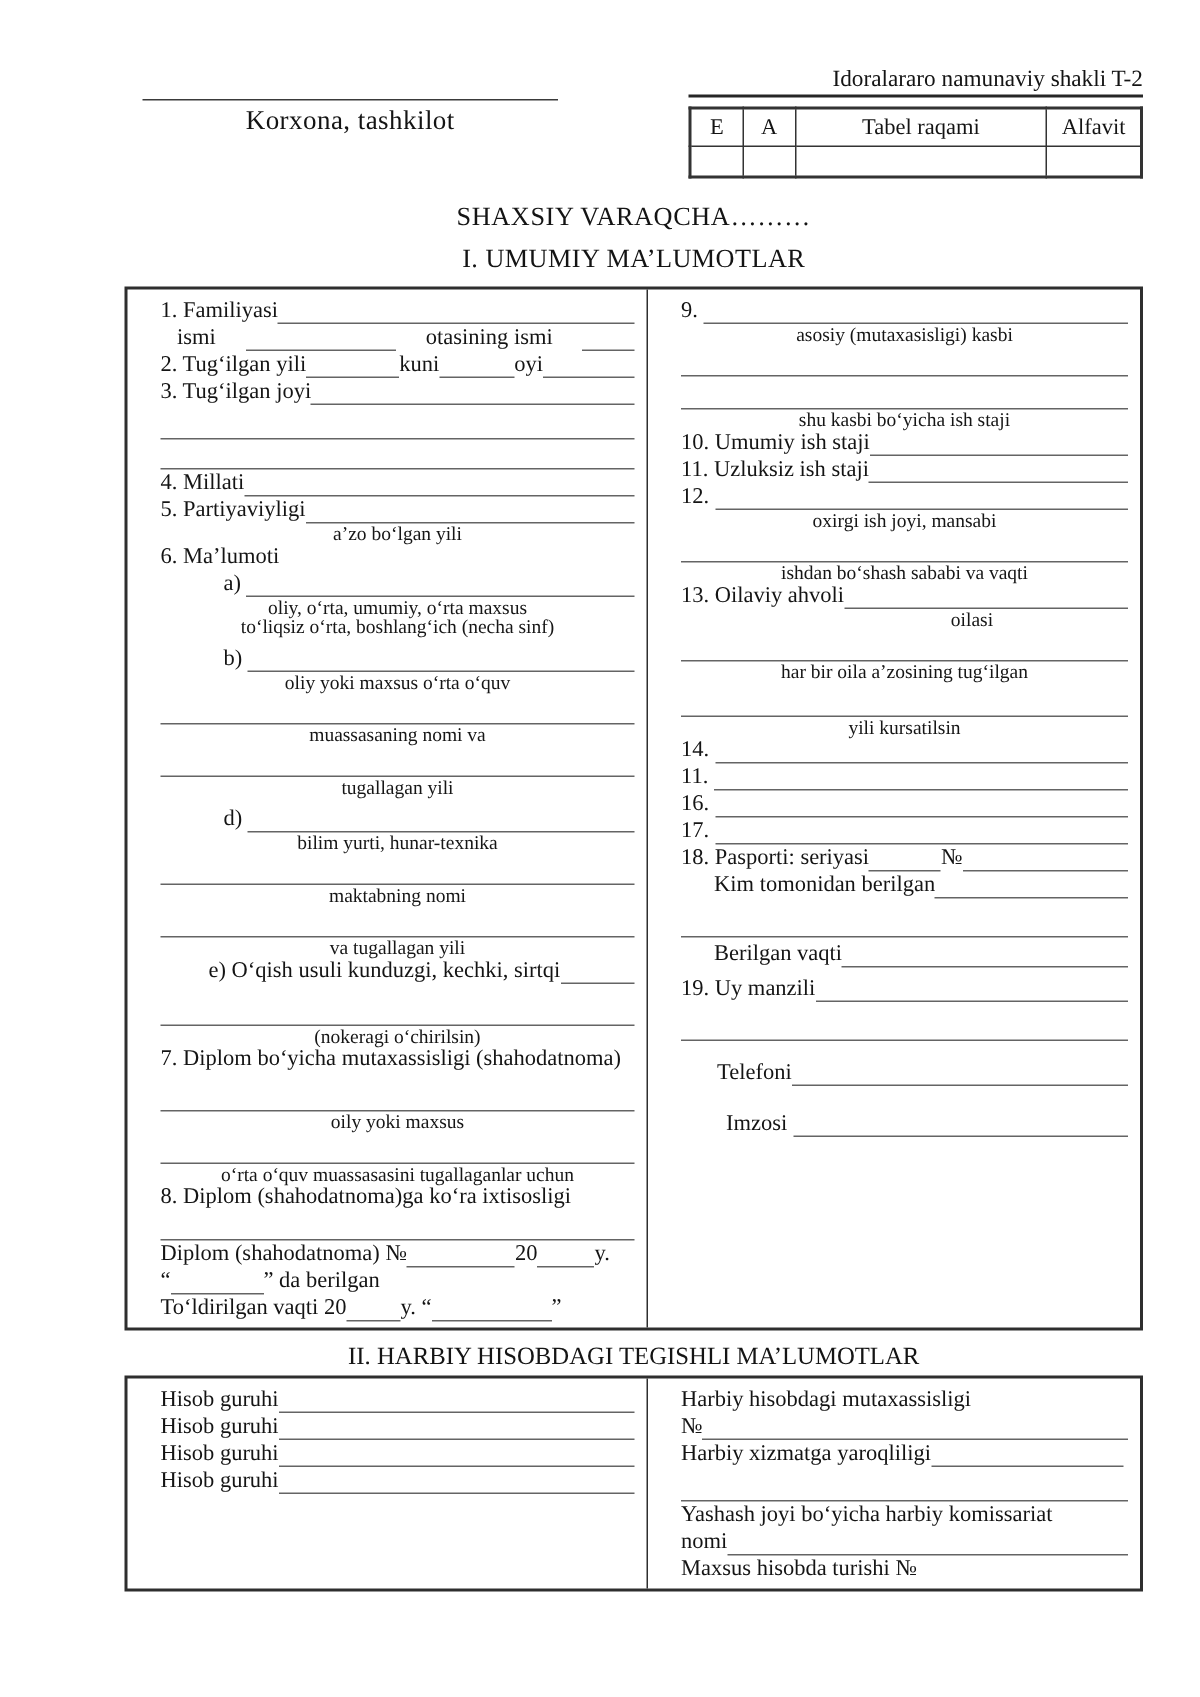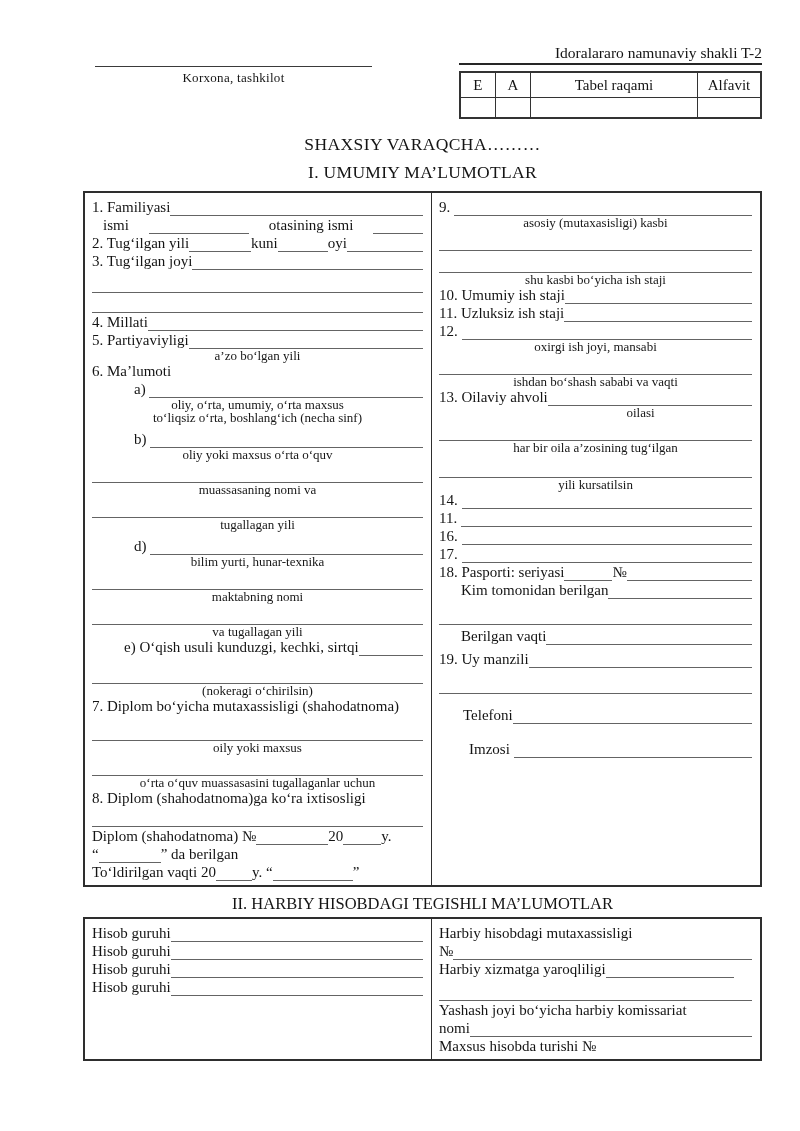--- a/index.html
+++ b/index.html
@@ -13,37 +13,37 @@
     font-family:"Liberation Serif", serif;
     color:var(--text);
     -webkit-font-smoothing:antialiased;
   }
   .page{position:relative;width:800px;height:1131px;overflow:hidden;background:#fff;}
 
   
   .header{display:flex;justify-content:space-between;align-items:flex-start;padding:44px 38px 0 95px;}
   .header-left{width:277px;padding-top:16px;}
   .org-line{border-bottom:1.5px solid #3a3a3a;height:6px;}
-  .org-label{text-align:center;font-size:13px;padding-top:3px;letter-spacing:0.3px;}
+  .org-label{text-align:center;font-size:18px;padding-top:3px;letter-spacing:0.3px;}
   .header-right{width:303px;}
   .form-code{font-size:15.5px;text-align:right;border-bottom:2px solid #262626;padding-bottom:1px;white-space:nowrap;}
   .code-table{border-collapse:collapse;margin-top:6px;width:303px;table-layout:fixed;border:2px solid #333;}
   .code-table td{border:1px solid #333;font-size:15px;text-align:center;height:24px;padding:0;}
   .code-table tr.empty-row td{height:19px;}
   .col-e{width:35px;}.col-a{width:35px;}.col-tabel{width:166px;}.col-alfavit{width:63px;}
 
   
   .title-wrap{margin-left:83px;width:679px;text-align:center;}
   .title{font-size:17.5px;margin-top:15px;letter-spacing:0.4px;}
   .subtitle{font-size:17.5px;margin-top:7px;margin-bottom:8px;letter-spacing:0.3px;}
   .subtitle2{font-size:16.5px;margin-top:7px;margin-bottom:3px;}
 
   
   .form-table{margin-left:83px;width:679px;border:2px solid var(--border);display:flex;box-sizing:border-box;background:#fff;}
-  .fcol{box-sizing:border-box;padding:5px 8px 4px 7px;}
+  .fcol{box-sizing:border-box;padding:5px 8px 4px 22px;}
   .fcol.left{width:347px;border-right:1.5px solid var(--border);}
   .fcol.right{flex:1 1 auto;min-width:0;}
 
   .line{display:flex;align-items:flex-end;height:18px;font-size:15px;line-height:18px;}
   .lbl{white-space:pre;}
   .blank{border-bottom:1px solid var(--rule);height:4px;display:inline-block;box-sizing:border-box;}
   .blank.grow{flex:1 1 auto;}
   .note{font-size:13px;line-height:13px;height:13px;text-align:center;color:#161616;}
   .gap{width:100%;}
 </style>

